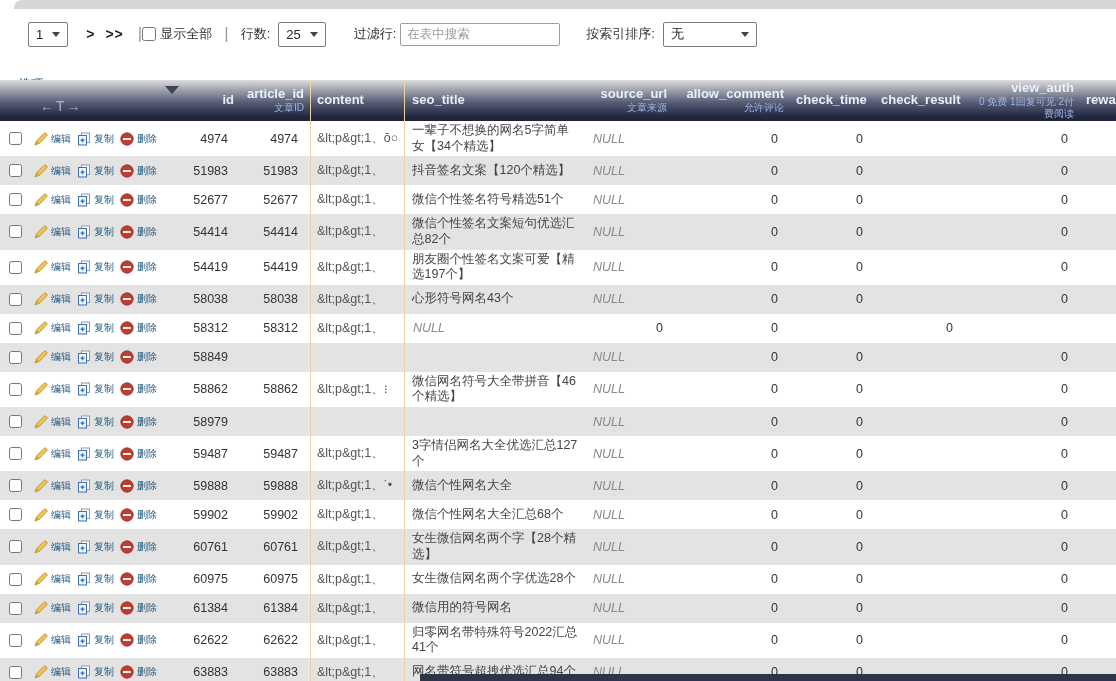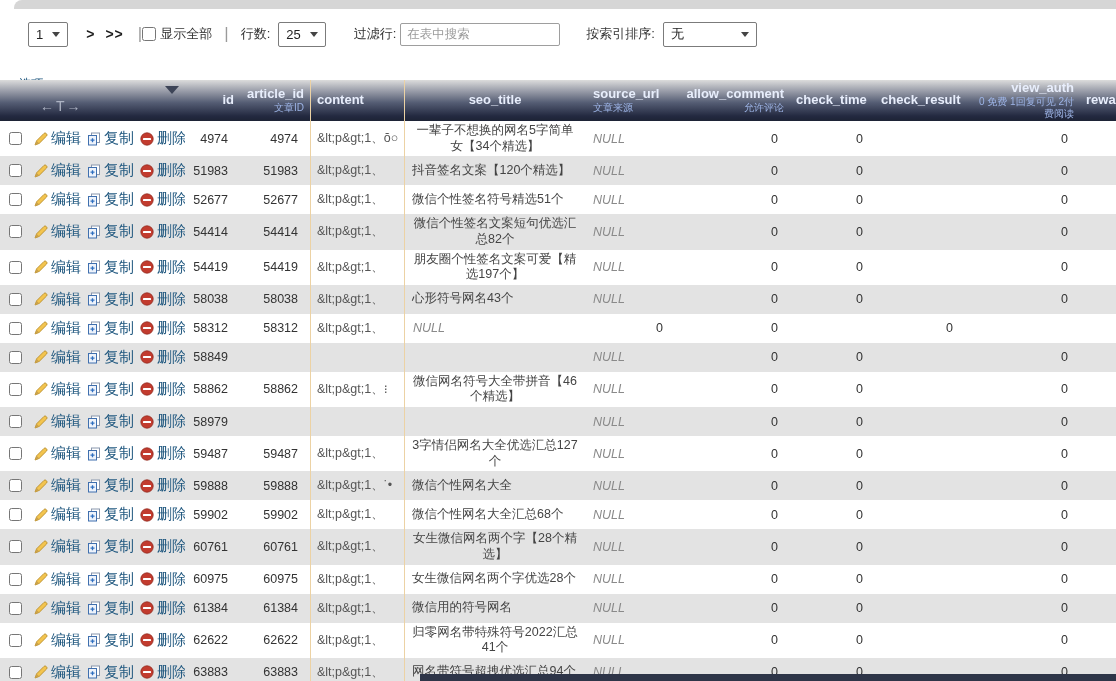--- a/index.html
+++ b/index.html
@@ -36,26 +36,26 @@
   .hdr .c-actions{position:relative;}
   .movecols{position:absolute;left:10px;bottom:7px;color:#aeb4c4;font-size:14px;letter-spacing:2px;cursor:pointer;}
   .tri{position:absolute;top:6px;right:6px;width:0;height:0;border-left:7px solid transparent;border-right:7px solid transparent;border-top:8px solid #3d4457;cursor:pointer;}
 
   .row{display:grid;grid-template-columns:var(--cols);min-height:29px;background:#fff;}
   .row.alt{background:#e3e3e3;}
   .cell{display:flex;align-items:center;overflow:hidden;font-size:12.5px;color:#333;}
   .c-check{justify-content:center;}
   .c-check input{width:13px;height:13px;margin:0;}
   .c-actions{padding-left:4px;}
-  .act{display:inline-flex;align-items:center;gap:3px;color:#235a81;text-decoration:none;font-size:15px;margin-right:6px;cursor:pointer;white-space:nowrap;}
+  .act{display:inline-flex;align-items:center;gap:3px;color:#235a81;text-decoration:none;font-size:10px;margin-right:6px;cursor:pointer;white-space:nowrap;}
   .act svg{display:block;}
   .num{justify-content:flex-end;padding-right:12px;}
   .c-content{border-left:1px solid #ecd2a4;border-right:1px solid #ecd2a4;padding:0 6px;color:#555;white-space:nowrap;}
-  .c-seo{padding:2px 7px;line-height:1.25;font-size:12.5px;color:#444;text-align:center;}
-  .c-src{padding:0 8px;}
+  .c-seo{padding:2px 7px;line-height:1.25;font-size:12.5px;color:#444;}
+  .c-src{padding:0 8px;text-align:right;}
   .null{color:#8a8a8a;font-style:italic;}
   .c-id,.c-aid,.c-cres{border-right:0;}
 
   
   .footer-sliver{position:absolute;left:420px;right:0;bottom:0;height:7px;background:#2e3548;}
 </style>
 </head>
 <body>
 
 <div id="screen">

